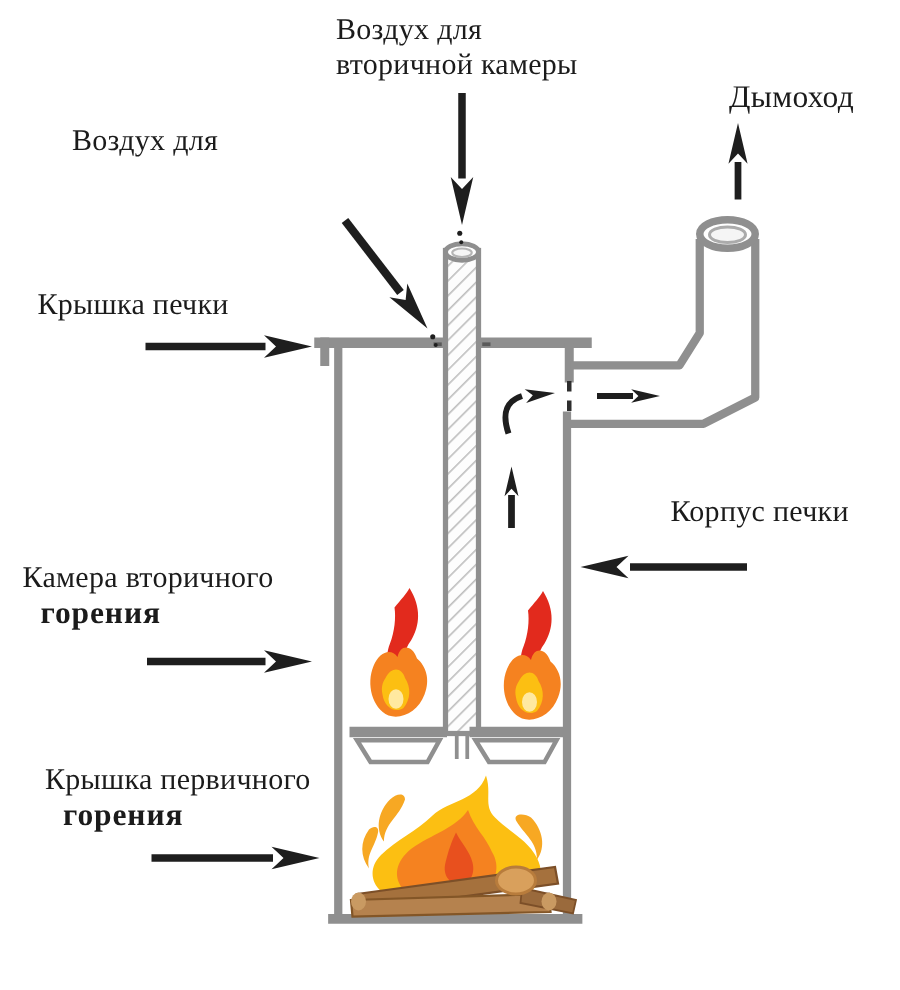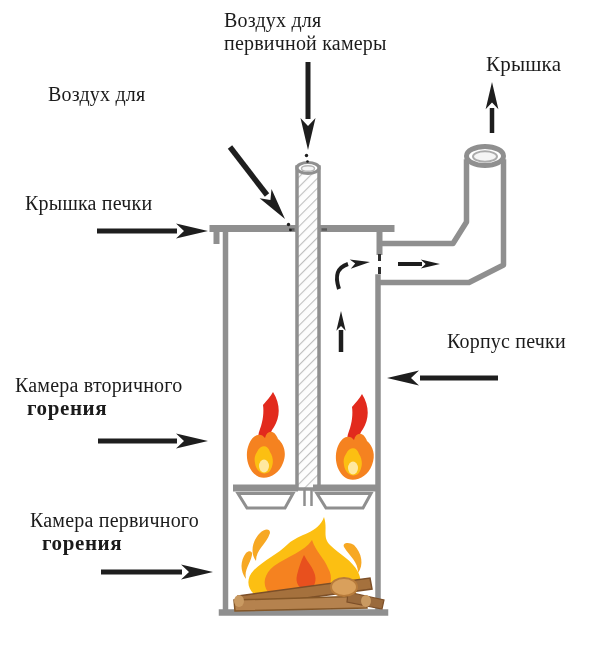--- a/index.html
+++ b/index.html
@@ -159,36 +159,36 @@
 
       <g>
         <path d="M339,289 C335,277 336,268 348,264" fill="none" stroke-width="4"></path>
         <use href="#dart" transform="translate(370,262) rotate(-6) scale(0.62)" stroke="none"></use>
       </g>
     </g>
   </svg>
 
   <div id="lbl-primary-air" class="lbl">
     <div>Воздух для</div>
-    <div>первичной камеры</div>
+    <div>вторичной камеры</div>
   </div>
 
-  <div id="lbl-chimney" class="lbl">Крышка</div>
+  <div id="lbl-chimney" class="lbl">Дымоход</div>
 
   <div id="lbl-secondary-air" class="lbl">
     <div class="indent">Воздух для</div>
   </div>
 
   <div id="lbl-body" class="lbl">Корпус печки</div>
 
   <div id="lbl-lid" class="lbl">Крышка печки</div>
 
   <div id="lbl-secondary-chamber" class="lbl">
     <div>Камера вторичного</div>
     <div class="bold2">горения</div>
   </div>
 
   <div id="lbl-primary-chamber" class="lbl">
-    <div>Камера первичного</div>
+    <div>Крышка первичного</div>
     <div class="bold2">горения</div>
   </div>
 
 </div>
 
 </body></html>

